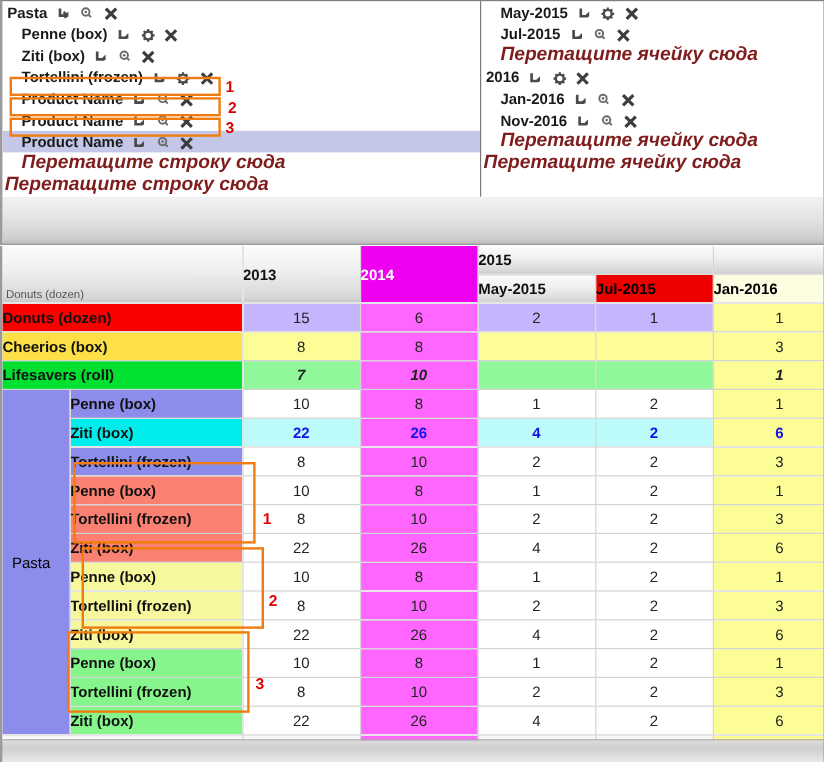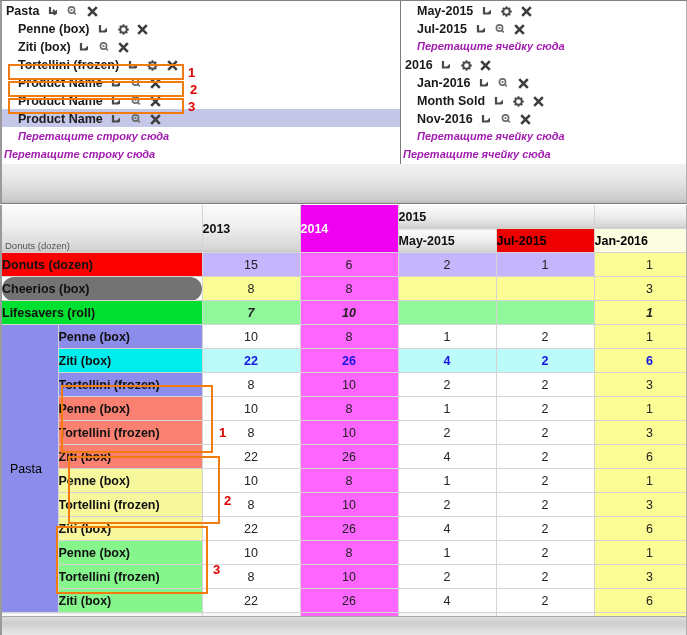--- a/index.html
+++ b/index.html
@@ -39,21 +39,21 @@
   .field-row .lbl{vertical-align:middle;}
   .icons{display:inline-block;vertical-align:middle;margin-left:4px;}
   .ic{
     display:inline-block;vertical-align:middle;
     width:13px;height:13px;margin-right:3px;
     position:relative;
   }
   .ic svg{display:block;}
   .drophint{
     height:18px;line-height:18px;
-    color:#a21caf;font-style:italic;font-weight:bold;font-size:11px;
+    color:#7f1d1d;font-style:italic;font-weight:bold;font-size:16px;
     white-space:nowrap;
   }
   .drophint.indent1{padding-left:16px;}
   .drophint.indent0{padding-left:2px;}
 
   
   #band{
     position:absolute;left:0;top:164px;width:687px;height:40px;
     background:linear-gradient(to bottom,#f2f2f2 0%,#e6e6e6 40%,#cfcfcf 88%,#bdbdbd 100%);
     border-left:2px solid #9a9a9a;
@@ -103,21 +103,21 @@
   }
   .hdr.magenta{background:#f000f0;color:#ffffff;}
   .hdr.red{background:#ee0000;color:#000;}
   .hdr.cream{background:#fdfde2;color:#000;}
 
   .rowlbl{
     font-weight:bold;padding-left:8px;color:#111;
     border-right:1px solid #b8b8b8;
   }
   .rl-red{background:#fc0000;}
-  .rl-yellow{background:#737373;border-radius:12px;}
+  .rl-yellow{background:#fde047;}
   .rl-green{background:#00e030;}
   .rl-periw{background:#8c8ceb;}
   .rl-cyan{background:#00eded;}
   .rl-salmon{background:#fa8072;}
   .rl-lyellow{background:#f7f79e;}
   .rl-lgreen{background:#85f58c;}
   .grp-periw{background:#8c8ceb;border-right:1px solid #b8b8b8;}
 
   .num{text-align:center;color:#222;}
   .n-white{background:#ffffff;}
@@ -347,37 +347,20 @@
         <span class="lbl">Jan-2016</span>
         <span class="icons">
           <span class="ic"><svg width="13" height="13" viewBox="0 0 13 13">
                 <path d="M10 9 L5.5 9 L10 4.5 Z" fill="#4a4a4a"></path>
                 <path d="M3 2 L3 8.5 L9 8.5" stroke="#4a4a4a" stroke-width="2.2" fill="none"></path>
               </svg></span>
           <span class="ic"><svg width="13" height="13" viewBox="0 0 13 13">
                 <circle cx="5.5" cy="5" r="3.1" fill="none" stroke="#6b6b6b" stroke-width="1.6"></circle>
                 <circle cx="5.5" cy="5" r="1.1" fill="#6b6b6b"></circle>
                 <rect x="7.6" y="7.6" width="2.6" height="1.6" fill="#6b6b6b" transform="rotate(45 8.9 8.4)"></rect>
-              </svg></span>
-          <span class="ic"><svg width="13" height="13" viewBox="0 0 13 13">
-                <path d="M2.2 2.2 L10.8 10.8 M10.8 2.2 L2.2 10.8" stroke="#3d3d3d" stroke-width="2.6"></path>
-              </svg></span>
-        </span>
-      </div>
-      <div class="field-row indent1">
-        <span class="lbl">Month Sold</span>
-        <span class="icons">
-          <span class="ic"><svg width="13" height="13" viewBox="0 0 13 13">
-                <path d="M10 9 L5.5 9 L10 4.5 Z" fill="#4a4a4a"></path>
-                <path d="M3 2 L3 8.5 L9 8.5" stroke="#4a4a4a" stroke-width="2.2" fill="none"></path>
-              </svg></span>
-          <span class="ic"><svg width="13" height="13" viewBox="0 0 13 13">
-                <circle cx="6.5" cy="6.5" r="3.3" fill="none" stroke="#4a4a4a" stroke-width="2"></circle>
-                <circle cx="6.5" cy="6.5" r="1.2" fill="#fff"></circle>
-                <path d="M6.5 1.2 L6.5 3 M6.5 10 L6.5 11.8 M1.2 6.5 L3 6.5 M10 6.5 L11.8 6.5 M2.8 2.8 L4 4 M9 9 L10.2 10.2 M10.2 2.8 L9 4 M4 9 L2.8 10.2" stroke="#4a4a4a" stroke-width="1.8"></path>
               </svg></span>
           <span class="ic"><svg width="13" height="13" viewBox="0 0 13 13">
                 <path d="M2.2 2.2 L10.8 10.8 M10.8 2.2 L2.2 10.8" stroke="#3d3d3d" stroke-width="2.6"></path>
               </svg></span>
         </span>
       </div>
       <div class="field-row indent1">
         <span class="lbl">Nov-2016</span>
         <span class="icons">
           <span class="ic"><svg width="13" height="13" viewBox="0 0 13 13">

